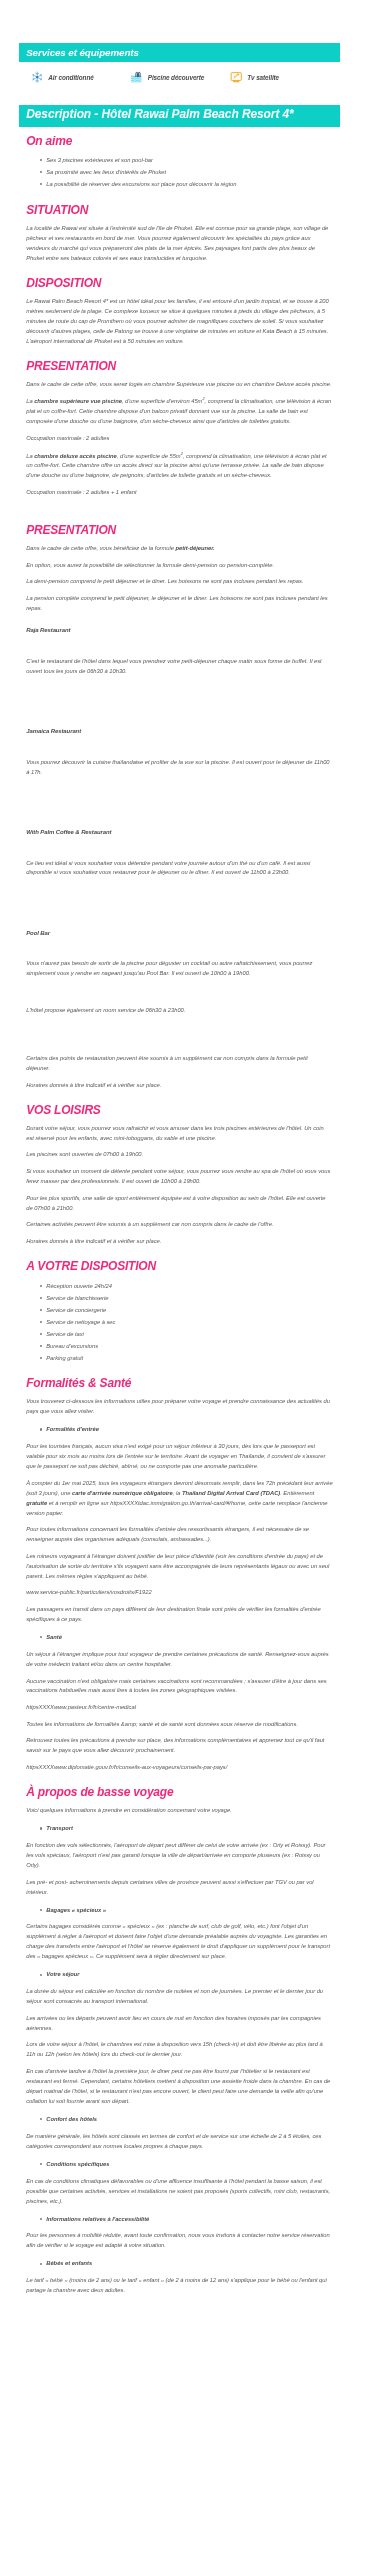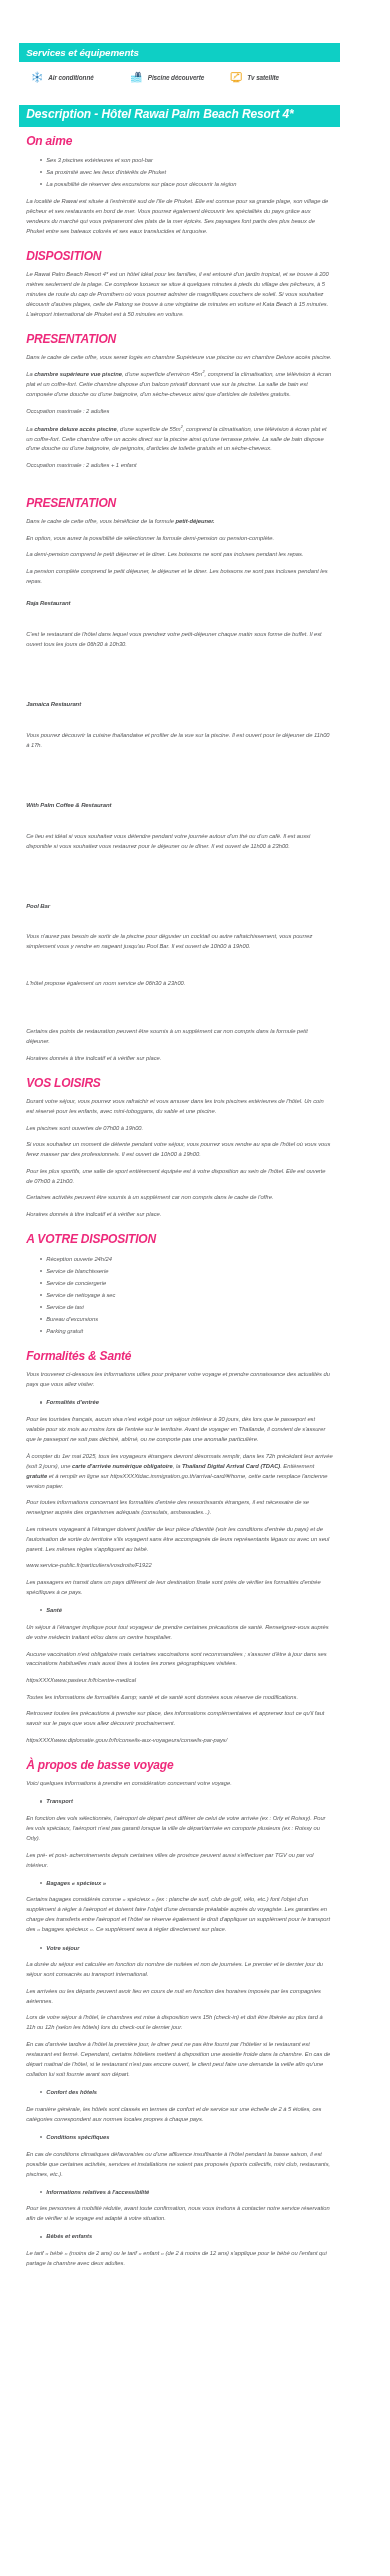--- a/index.html
+++ b/index.html
@@ -210,20 +210,21 @@
 
   <div class="content">
 
     <h2 class="sec first">On aime</h2>
     <ul class="bullets">
       <li>Ses 3 piscines extérieures et son pool-bar</li>
       <li>Sa proximité avec les lieux d'intérêts de Phuket</li>
       <li>La possibilité de réserver des excursions sur place pour découvrir la région</li>
     </ul>
 
+    <h2 class="sec">SITUATION</h2>
     <p class="body">La localité de Rawai est située à l'extrémité sud de l'île de Phuket. Elle est connue pour sa grande plage, son village de pêcheur et ses restaurants en bord de mer. Vous pourrez également découvrir les spécialités du pays grâce aux vendeurs du marché qui vous prépareront des plats de la mer épicés. Ses paysages font partis des plus beaux de Phuket entre ses bateaux colorés et ses eaux translucides et turquoise.</p>
 
     <h2 class="sec">DISPOSITION</h2>
     <p class="body">Le Rawai Palm Beach Resort 4* est un hôtel idéal pour les familles, il est entouré d'un jardin tropical, et se trouve à 200 mètres seulement de la plage. Ce complexe luxueux se situe à quelques minutes à pieds du village des pêcheurs, à 5 minutes de route du cap de Promthem où vous pourrez admirer de magnifiques couchers de soleil. Si vous souhaitez découvrir d'autres plages, celle de Patong se trouve à une vingtaine de minutes en voiture et Kata Beach à 15 minutes. L'aéroport international de Phuket est à 50 minutes en voiture.</p>
 
     <h2 class="sec">PRESENTATION</h2>
     <p class="body">Dans le cadre de cette offre, vous serez logés en chambre Supérieure vue piscine ou en chambre Deluxe accès piscine.</p>
     <p class="body">
       <span>La </span><b>chambre supérieure vue piscine</b><span>, d'une superficie d'environ 45m</span><sup>2</sup><span>, comprend la climatisation, une télévision à écran plat et un coffre-fort. Cette chambre dispose d'un balcon privatif donnant vue sur la piscine. La salle de bain est composée d'une douche ou d'une baignoire, d'un sèche-cheveux ainsi que d'articles de toilettes gratuits.</span>
     </p>

